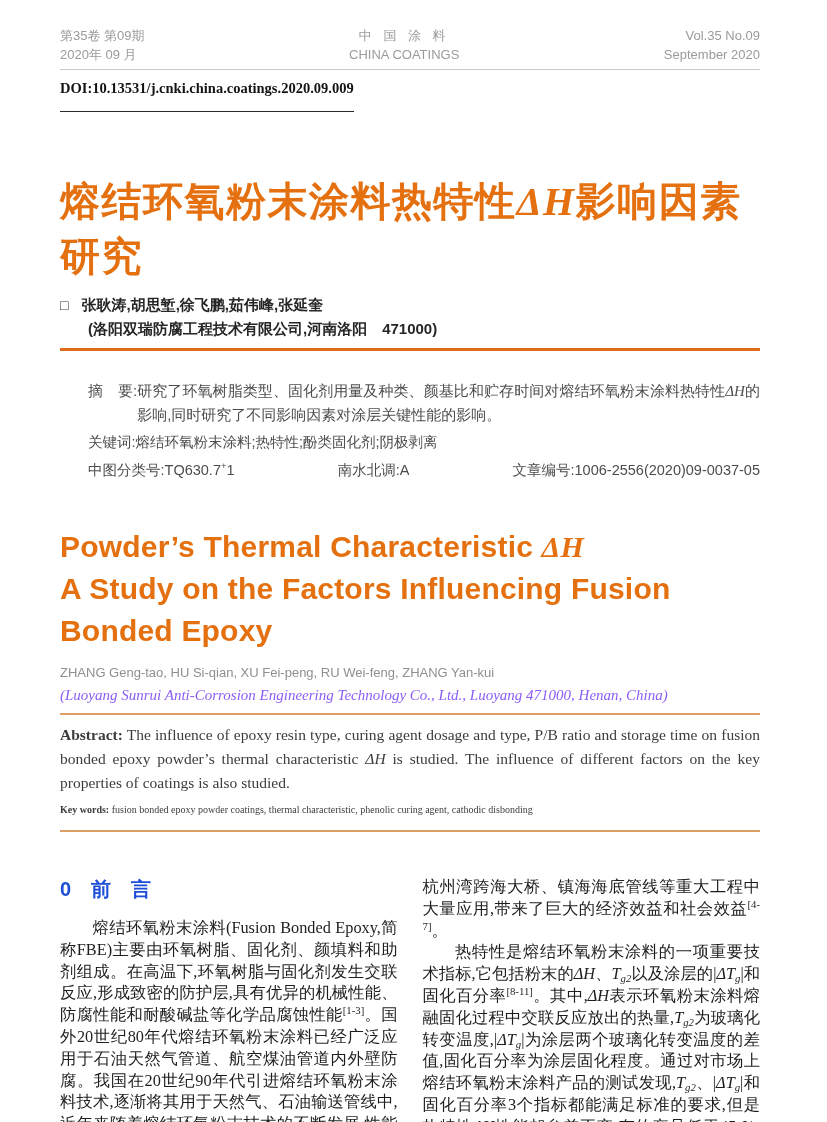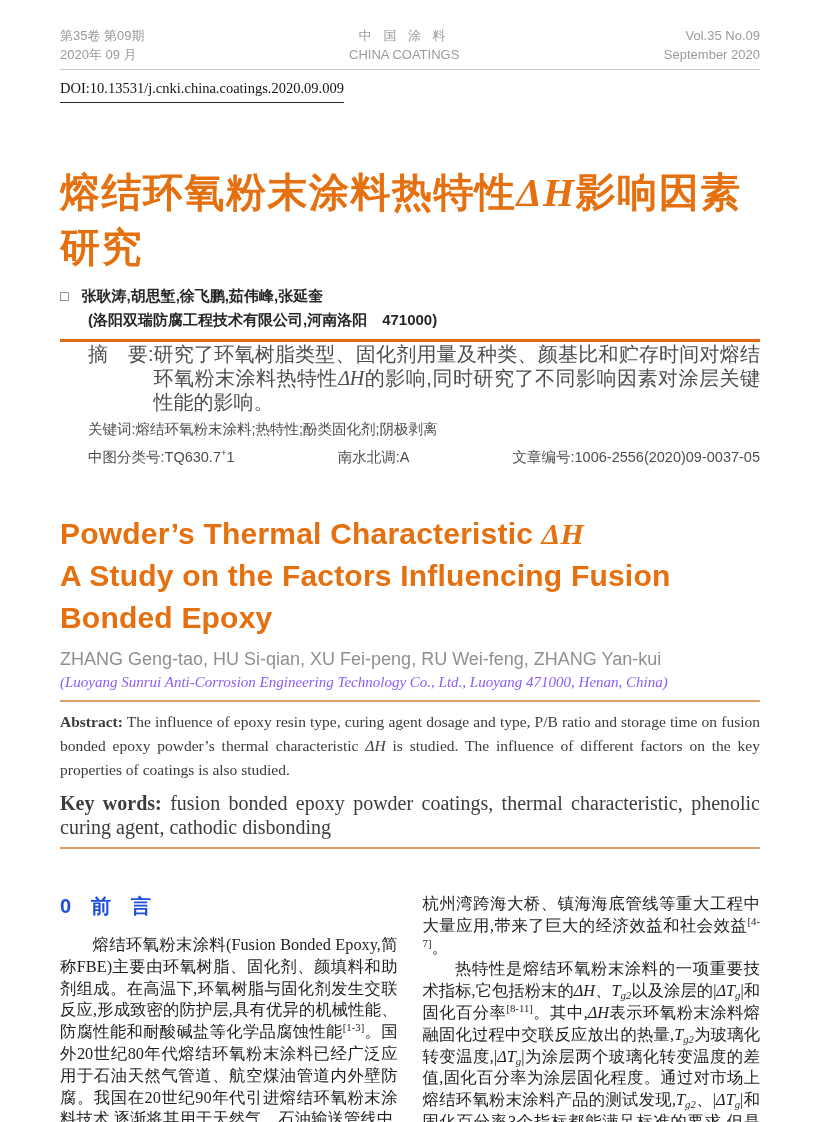--- a/index.html
+++ b/index.html
@@ -11,51 +11,51 @@
 
   
   .header-row { display:flex; justify-content:space-between; align-items:flex-start;
                 font-size:13px; line-height:19px; color:#9b9b9b; }
   .h-center { text-align:center; }
   .h-right  { text-align:right; }
   .jname-cn { letter-spacing:4px; }
   .header-rule { border:none; height:1px; background:#c9c9c9; margin-top:5px; }
   .doi-row { margin-top:9px; }
   .doi { display:inline-block; font-family:"Liberation Serif","DejaVu Serif",serif;
-         font-weight:normal; font-size:14.5px; color:#141414;
-         border-bottom:1.5px solid #2a2a2a; padding-bottom:5px; }
+         font-weight:bold; font-size:14.5px; color:#141414;
+         border-bottom:1.5px solid #2a2a2a; padding-bottom:14px; }
 
   
   .title-cn { margin-top:62px; color:#e5700f; font-size:40px; line-height:54px;
               font-weight:900; letter-spacing:1.5px; }
   .authors-row { margin-top:13px; font-size:15px; font-weight:700; color:#262626; }
   .author-marker { display:inline-block; margin-right:13px; font-weight:400; font-size:14px; color:#333; }
   .affil-cn { margin-top:5px; padding-left:28px; font-size:15px; font-weight:600; color:#262626; }
   .rule-accent { height:3px; background:#e06a1a; margin-top:9px; }
 
   
-  .abstract-cn { display:flex; margin-top:0; padding-left:28px;
-                 font-size:20px; line-height:24px; color:#4d4d4d; }
+  .abstract-cn { display:flex; margin-top:28px; padding-left:28px;
+                 font-size:15px; line-height:24px; color:#4d4d4d; }
   .ab-label { flex:0 0 auto; white-space:pre; }
   .ab-text { flex:1 1 auto; text-align:justify; }
   .keywords-cn { margin-top:3px; padding-left:28px; font-size:14.5px; line-height:24px; color:#4d4d4d; }
   .meta-row { display:flex; justify-content:space-between; margin-top:4px; padding-left:28px;
               font-size:14.5px; line-height:24px; color:#4d4d4d; }
 
   
   .title-en { margin-top:44px; color:#e5700f; font-size:30px; line-height:42px;
               font-weight:800; letter-spacing:0.2px; }
-  .authors-en { margin-top:11px; font-size:18px; color:#8f8f8f; line-height:19px; }
+  .authors-en { margin-top:11px; font-size:13px; color:#8f8f8f; line-height:19px; }
   .affil-en { margin-top:4px; font-family:"Liberation Serif","DejaVu Serif",serif;
               font-style:italic; font-size:15px; color:#8b5cf6; line-height:19px; }
   .rule-soft { height:2px; background:#dca066; margin-top:8px; }
   .abstract-en { margin-top:8px; font-family:"Liberation Serif","DejaVu Serif",serif;
                  font-size:15.5px; line-height:24px; color:#3c3c3c; text-align:justify; }
-  .keywords-en { margin-top:9px; font-family:"Liberation Serif","DejaVu Serif",serif;
-                 font-size:20px; line-height:24px; color:#3c3c3c; text-align:justify; }
+  .keywords-en { margin-top:3px; font-family:"Liberation Serif","DejaVu Serif",serif;
+                 font-size:10px; line-height:24px; color:#3c3c3c; text-align:justify; }
   .rule-soft-b { height:2px; background:#dca066; margin-top:8px; }
 
   
   .columns { display:flex; gap:25px; margin-top:44px; }
   .col { width:341px; font-family:"Liberation Serif","DejaVu Serif",serif;
          font-size:16.3px; line-height:21.8px; color:#1d1d1d; text-align:justify; }
   .section-heading { color:#1d4ed8; font-size:20px; font-weight:700; line-height:26px;
                      margin-bottom:15px; font-family:"Liberation Sans","DejaVu Sans",sans-serif; }
   .para { margin:0; }
   .indent { text-indent:2em; }

